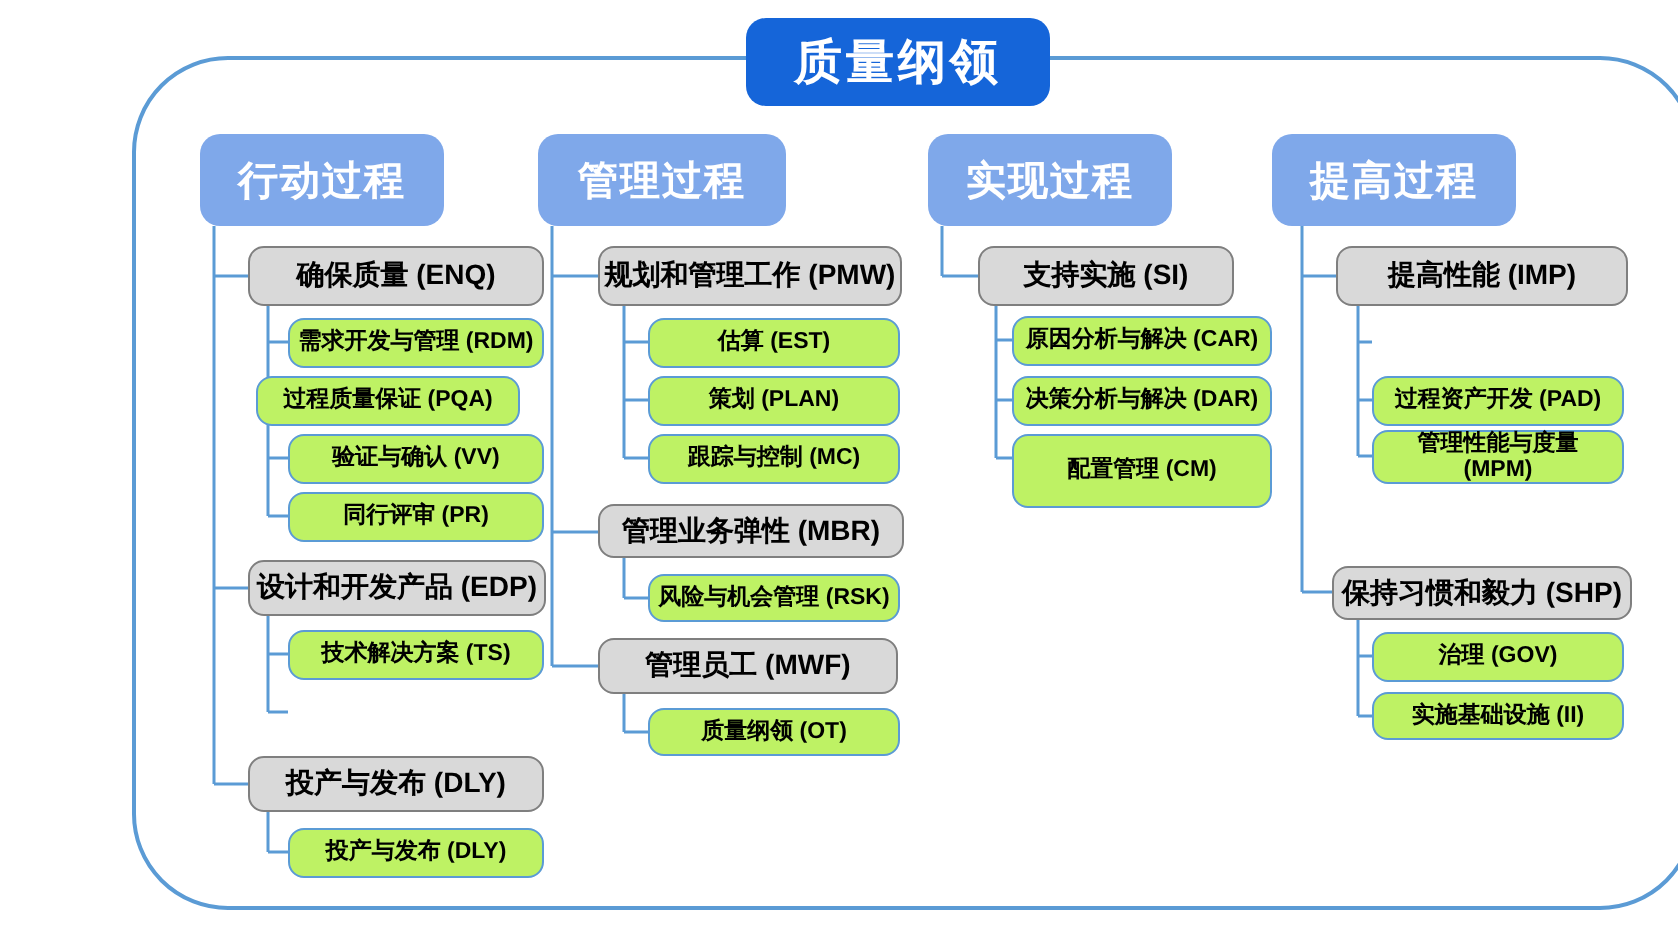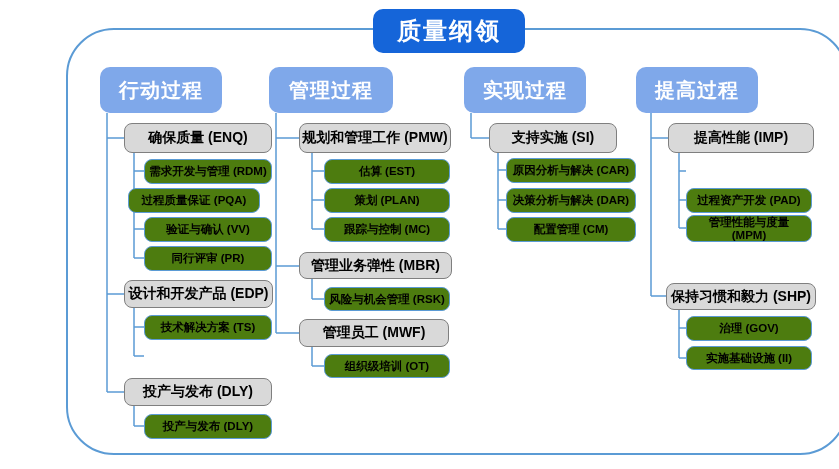--- a/index.html
+++ b/index.html
@@ -26,21 +26,21 @@
   }
   .node{
     position:absolute;display:flex;align-items:center;justify-content:center;
     color:#000;font-weight:bold;text-align:center;z-index:2;box-sizing:border-box;
     line-height:1.1;
   }
   .gray{
     background:#D9D9D9;border:1.6px solid #7F7F7F;border-radius:8px;font-size:14px;
   }
   .white{
-    background:#4d7c0f;border:1.5px solid #5B9BD5;border-radius:8px;font-size:11.5px;
+    background:#bef264;border:1.5px solid #5B9BD5;border-radius:8px;font-size:11.5px;
     padding:0 4px;
   }
 </style>
 </head>
 <body>
 
 <div class="canvas">
 
   <div class="frame"></div>
 
@@ -68,26 +68,26 @@
   <div class="node gray" style="left:88px;top:378px;width:148px;height:28px">投产与发布 (DLY)</div>
   <div class="node white" style="left:108px;top:414px;width:128px;height:25px">投产与发布 (DLY)</div>
 
   <div class="node gray" style="left:263px;top:123px;width:152px;height:30px">规划和管理工作 (PMW)</div>
   <div class="node white" style="left:288px;top:159px;width:126px;height:25px">估算 (EST)</div>
   <div class="node white" style="left:288px;top:188px;width:126px;height:25px">策划 (PLAN)</div>
   <div class="node white" style="left:288px;top:217px;width:126px;height:25px">跟踪与控制 (MC)</div>
   <div class="node gray" style="left:263px;top:252px;width:153px;height:27px">管理业务弹性 (MBR)</div>
   <div class="node white" style="left:288px;top:287px;width:126px;height:24px">风险与机会管理 (RSK)</div>
   <div class="node gray" style="left:263px;top:319px;width:150px;height:28px">管理员工 (MWF)</div>
-  <div class="node white" style="left:288px;top:354px;width:126px;height:24px">组织级培训 (OT)</div>
+  <div class="node white" style="left:288px;top:354px;width:126px;height:24px">质量纲领 (OT)</div>
 
   <div class="node gray" style="left:453px;top:123px;width:128px;height:30px">支持实施 (SI)</div>
   <div class="node white" style="left:470px;top:158px;width:130px;height:25px">原因分析与解决 (CAR)</div>
   <div class="node white" style="left:470px;top:188px;width:130px;height:25px">决策分析与解决 (DAR)</div>
-  <div class="node white" style="left:470px;top:217px;width:130px;height:25px">配置管理 (CM)</div>
+  <div class="node white" style="left:470px;top:217px;width:130px;height:37px">配置管理 (CM)</div>
 
   <div class="node gray" style="left:632px;top:123px;width:146px;height:30px">提高性能 (IMP)</div>
   <div class="node white" style="left:650px;top:188px;width:126px;height:25px">过程资产开发 (PAD)</div>
   <div class="node white" style="left:650px;top:215px;width:126px;height:27px">管理性能与度量 (MPM)</div>
   <div class="node gray" style="left:630px;top:283px;width:150px;height:27px">保持习惯和毅力 (SHP)</div>
   <div class="node white" style="left:650px;top:316px;width:126px;height:25px">治理 (GOV)</div>
   <div class="node white" style="left:650px;top:346px;width:126px;height:24px">实施基础设施 (II)</div>
 
 </div>
 

